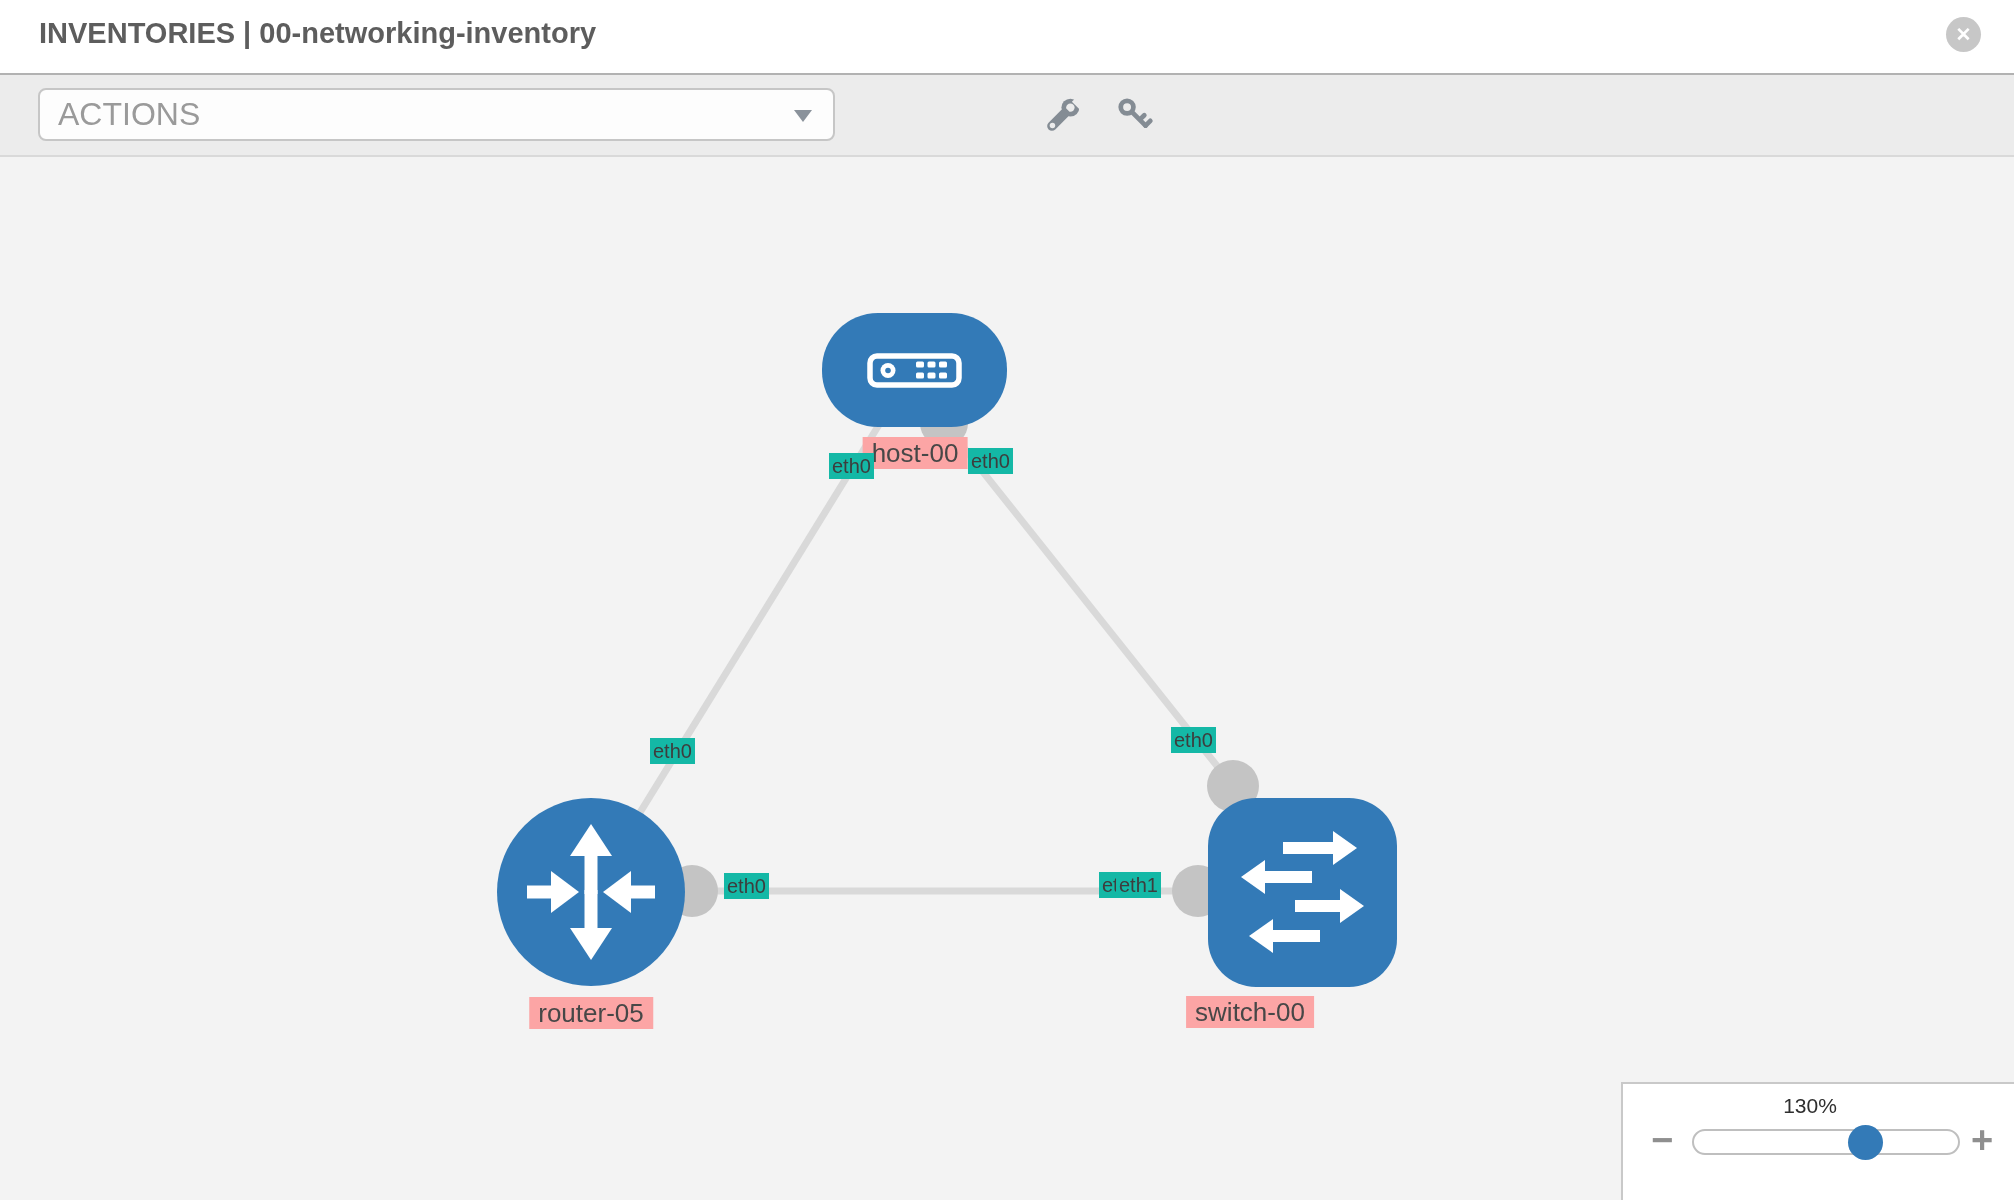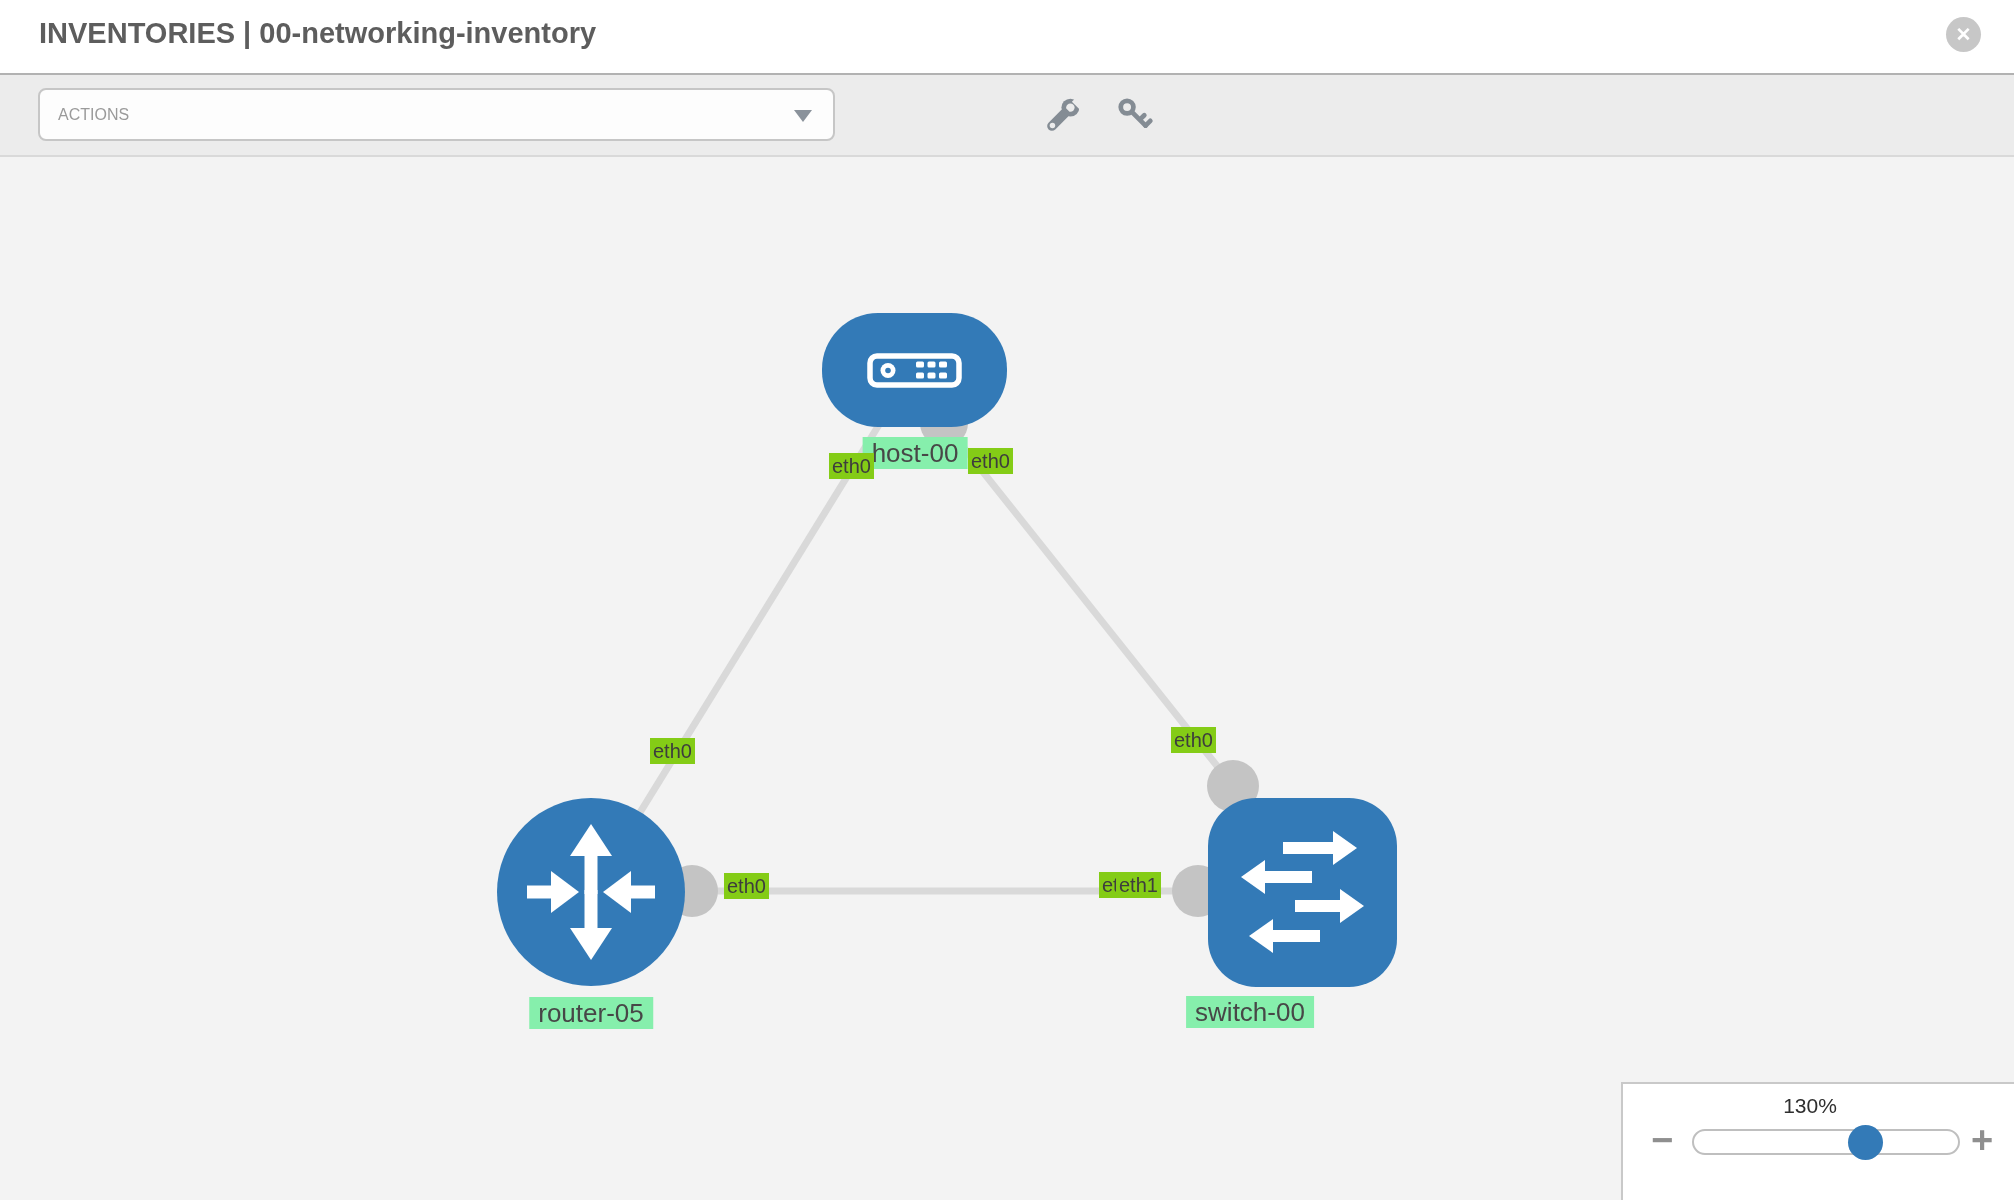--- a/index.html
+++ b/index.html
@@ -12,32 +12,32 @@
   .page-title { position:absolute; left:39px; top:17px; font-size:29px; font-weight:700; color:#5d5d5d; }
   .close-button { position:absolute; left:1946px; top:17px; width:35px; height:35px; border-radius:50%;
                   background:#c7c7c7; display:flex; align-items:center; justify-content:center; cursor:pointer; }
   .close-button span { color:#ffffff; font-size:19px; font-weight:700; line-height:1; }
 
   
   .toolbar { position:absolute; left:0; top:73px; width:2014px; height:84px; background:#ececec;
              border-top:2px solid #b2b2b2; border-bottom:2px solid #d9d9d9; }
   .combo { position:absolute; top:13px; height:53px; background:#fdfdfd; border:2px solid #c6c6c6;
            border-radius:8px; display:flex; align-items:center; }
-  .combo .combo-text { margin-left:18px; font-size:16px; color:#9a9a9a; }
+  .combo .combo-text { margin-left:18px; font-size:32px; color:#9a9a9a; }
   .caret { position:absolute; top:50%; margin-top:-5px; width:0; height:0;
            border-left:9px solid transparent; border-right:9px solid transparent; border-top:12px solid #8a929b; }
   .icon-btn { position:absolute; top:18px; width:44px; height:44px; display:flex; align-items:center; justify-content:center; cursor:pointer; }
 
   
   .canvas { position:absolute; left:0; top:157px; width:2014px; height:1043px; background:#f3f3f3; }
   .canvas svg.links { position:absolute; left:0; top:0; }
   .node { position:absolute; display:flex; align-items:center; justify-content:center; cursor:pointer; }
-  .node-label { position:absolute; transform:translateX(-50%); background:#86efac; color:#474747;
+  .node-label { position:absolute; transform:translateX(-50%); background:#fca5a5; color:#474747;
                 font-size:26px; line-height:30px; padding:1px 9px; white-space:nowrap; }
-  .eth-label { position:absolute; background:#84cc16; color:#3d3d3d; font-size:20px; line-height:24px;
+  .eth-label { position:absolute; background:#14b8a6; color:#3d3d3d; font-size:20px; line-height:24px;
                padding:1px 3px; white-space:nowrap; }
 
   
   .zoom-panel { position:absolute; left:1621px; top:1082px; width:400px; height:125px;
                 background:#ffffff; border:2px solid #c9c9c9; }
   .zoom-level { position:absolute; left:187px; top:10px; transform:translateX(-50%);
                 font-size:21px; color:#2f2f2f; }
   .zoom-minus, .zoom-plus { position:absolute; top:36px; font-size:38px; font-weight:700; color:#8f8f8f;
                             line-height:40px; cursor:pointer; }
   .zoom-minus { left:28px; }

